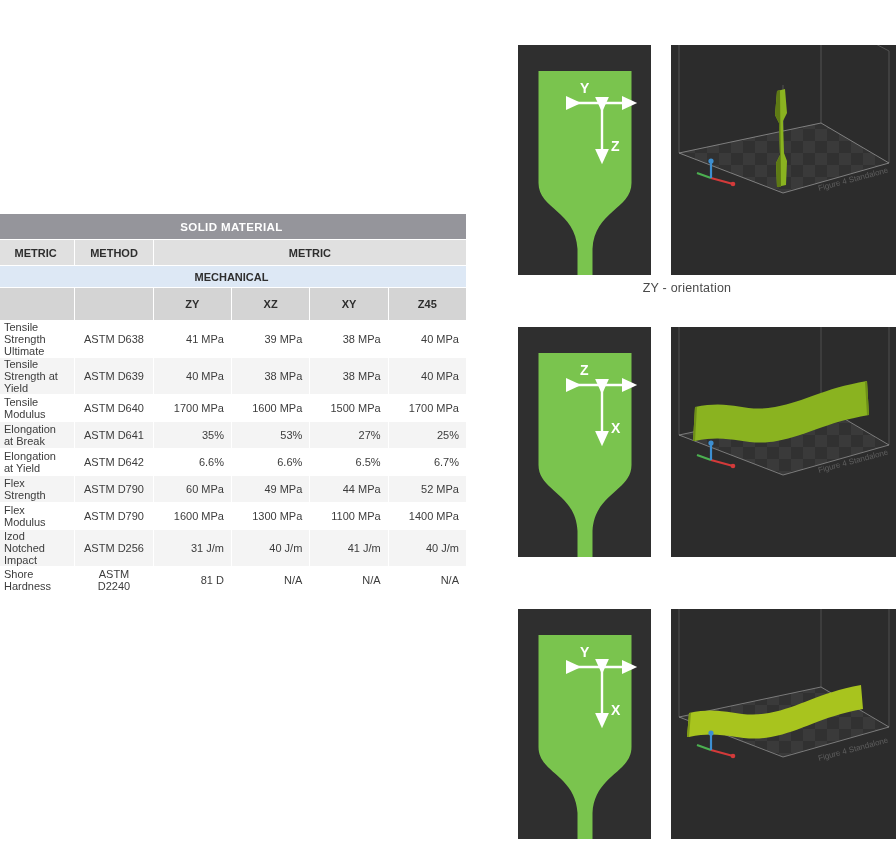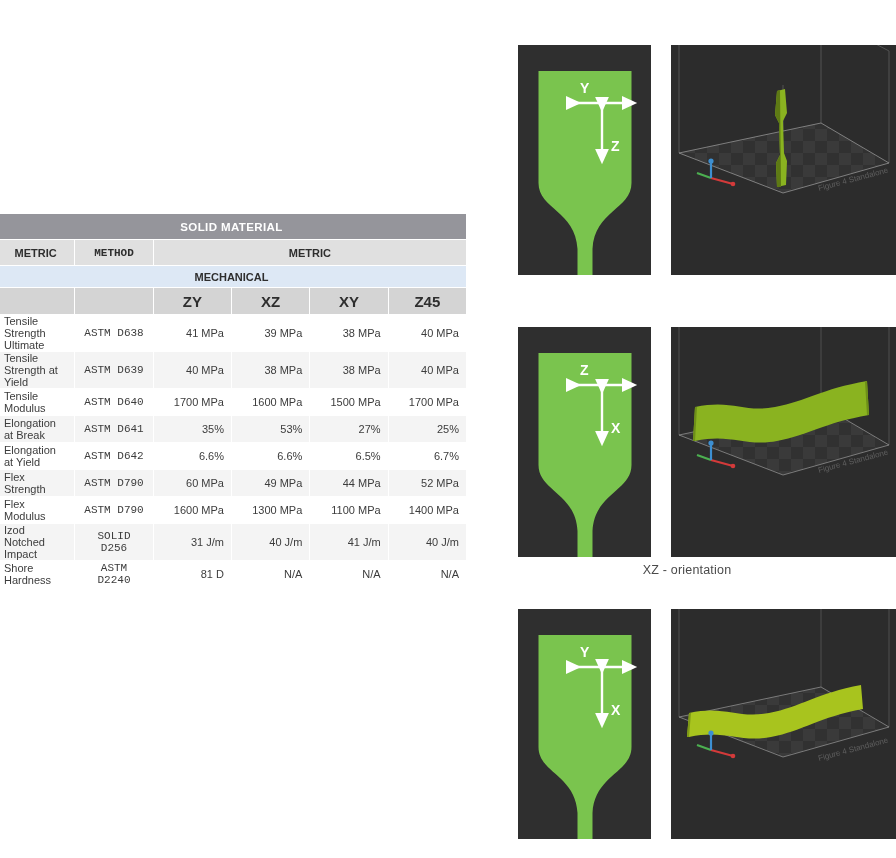--- a/index.html
+++ b/index.html
@@ -24,21 +24,21 @@
     font-size:11px;
   }
   table.spec td, table.spec th {
     border:1px solid #ffffff;
     padding:0 7px;
     height:29px;
     vertical-align:middle;
     font-weight:normal;
   }
   .c-metric { width:137px; text-align:left; }
-  .c-method { width:68px; text-align:center;font-family:Liberation Mono, monospace; }
+  .c-method { width:68px; text-align:center; }
   .c-val    { width:64px; text-align:right; }
 
   tr.r-title td {
     background:#95959b;
     color:#ffffff;
     font-weight:bold;
     text-align:center;
     letter-spacing:.4px;
     font-size:11.5px;
     height:26px;
@@ -58,22 +58,22 @@
     font-weight:bold;
     text-align:center;
     font-size:11px;
     height:22px;
   }
   tr.r-cols td {
     background:#d4d4d4;
     color:#2e2e2e;
     font-weight:bold;
     text-align:center;
-    font-size:15px;
-    height:27px;
+    font-size:11px;
+    height:33px;
   }
   tr.r-cols td.c-metric, tr.r-cols td.c-method { background:#d4d4d4; }
   tr.r-data td { background:#ffffff; color:#3c3c3c; height:27px; }
   tr.r-data.alt td { background:#f4f4f4; }
   tr.r-data td.c-metric { text-align:left; }
 
   
   #figures { position:absolute; left:518px; top:0; width:378px; height:858px; }
   .fig { position:absolute; left:0; width:378px; }
   .fig-row { position:relative; height:230px; display:flex; gap:20px; }
@@ -186,21 +186,21 @@
       <tr class="r-data">
         <td class="c-metric">Flex Modulus</td>
         <td class="c-method">ASTM D790</td>
         <td class="c-val">1600 MPa</td>
         <td class="c-val">1300 MPa</td>
         <td class="c-val">1100 MPa</td>
         <td class="c-val">1400 MPa</td>
       </tr>
       <tr class="r-data alt">
         <td class="c-metric">Izod Notched Impact</td>
-        <td class="c-method">SOLID D256</td>
+        <td class="c-method">ASTM D256</td>
         <td class="c-val">31 J/m</td>
         <td class="c-val">40 J/m</td>
         <td class="c-val">41 J/m</td>
         <td class="c-val">40 J/m</td>
       </tr>
       <tr class="r-data">
         <td class="c-metric">Shore Hardness</td>
         <td class="c-method">ASTM D2240</td>
         <td class="c-val">81 D</td>
         <td class="c-val">N/A</td>
@@ -267,20 +267,21 @@
             <line x1="40" y1="133" x2="62" y2="139" stroke="#d33a3a"></line>
             <line x1="40" y1="133" x2="26" y2="128" stroke="#4caf50"></line>
             <line x1="40" y1="133" x2="40" y2="116" stroke="#3d8fd1"></line>
             <circle cx="40" cy="116" r="2.6" fill="#3d8fd1"></circle>
             <circle cx="62" cy="139" r="2.3" fill="#d33a3a"></circle>
           </g>
           <text x="148" y="146" fill="#8d8d8d" font-size="8" font-family="Liberation Sans, sans-serif" opacity="0.5" transform="rotate(-15 148 146)">Figure 4 Standalone</text>
         </svg>
       </div>
     </div>
+    <div class="fig-caption left-shift">ZY - orientation</div>
   </div>
 
   <div class="fig" style="top:327px;">
     <div class="fig-row">
       <div class="sil-panel">
         <svg class="dogbone" viewBox="0 0 105 230">
           <path d="M6,0 L99,0 L99,112 C99,138 62,140 60,178 L60,230 L45,230 L45,178 C43,140 6,138 6,112 Z" fill="#7ac44e"></path>
         </svg>
         <svg class="axis-svg" viewBox="0 0 133 230">
           <defs>
@@ -327,21 +328,20 @@
             <line x1="40" y1="133" x2="62" y2="139" stroke="#d33a3a"></line>
             <line x1="40" y1="133" x2="26" y2="128" stroke="#4caf50"></line>
             <line x1="40" y1="133" x2="40" y2="116" stroke="#3d8fd1"></line>
             <circle cx="40" cy="116" r="2.6" fill="#3d8fd1"></circle>
             <circle cx="62" cy="139" r="2.3" fill="#d33a3a"></circle>
           </g>
           <text x="148" y="146" fill="#8d8d8d" font-size="8" font-family="Liberation Sans, sans-serif" opacity="0.5" transform="rotate(-15 148 146)">Figure 4 Standalone</text>
         </svg>
       </div>
     </div>
-    <div class="fig-caption left-shift">XZ - orientation</div>
   </div>
 
   <div class="fig" style="top:609px;">
     <div class="fig-row">
       <div class="sil-panel">
         <svg class="dogbone" viewBox="0 0 105 230">
           <path d="M6,0 L99,0 L99,112 C99,138 62,140 60,178 L60,230 L45,230 L45,178 C43,140 6,138 6,112 Z" fill="#7ac44e"></path>
         </svg>
         <svg class="axis-svg" viewBox="0 0 133 230">
           <defs>

